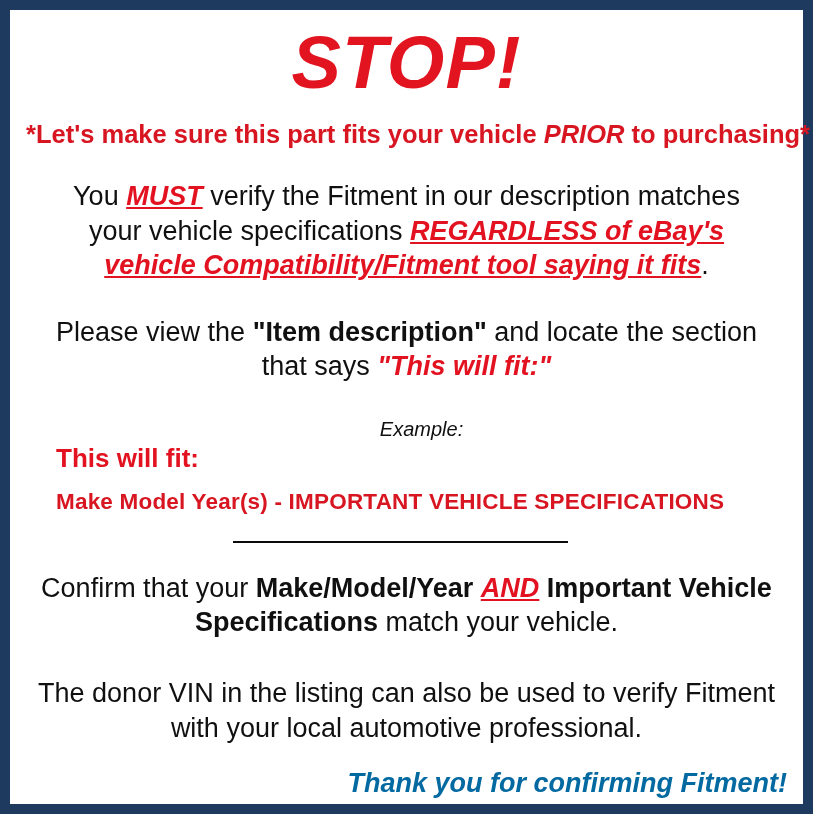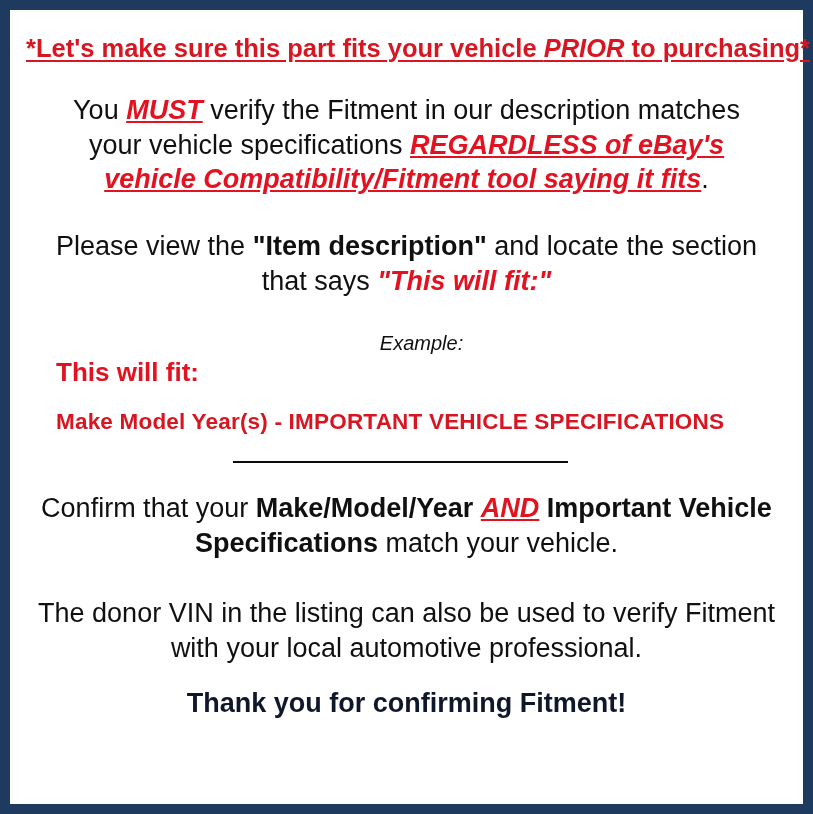--- a/index.html
+++ b/index.html
@@ -48,21 +48,20 @@
 
   
   #subtitle-line {
     margin-top: 18px;
     text-align: center;
     font-size: 25.5px;
     font-weight: bold;
     color: #d81622;
     line-height: 1.15;
     white-space: nowrap;
-    text-decoration: underline;
     text-underline-offset: 3px;
   }
   #subtitle-line .ital { font-style: italic; }
 
   
   .para {
     margin: 0;
     color: #101010;
     font-size: 27px;
     line-height: 1.28;
@@ -95,21 +94,21 @@
     font-weight: bold;
     color: #e31220;
     line-height: 1.2;
     margin-top: 2px;
   }
   #example-spec {
     font-size: 22.5px;
     font-weight: bold;
     color: #d81622;
     line-height: 1.2;
-    margin-top: 20px;
+    margin-top: 14px;
     letter-spacing: 0.2px;
   }
 
   
   #divider-wrap {
     margin-top: 22px;
     height: 14px;
     position: relative;
   }
   #divider-rule {
@@ -121,31 +120,33 @@
     background: #0a0a0a;
   }
 
   #para-confirm { margin-top: 20px; padding: 0 12px; }
   #para-vin     { margin-top: 36px; padding: 0 8px; }
 
   #thanks-line {
     margin-top: 22px;
     font-size: 27px;
     font-weight: bold;
-    color: #0f172a;
-    text-align: center;
+    font-style: italic;
+    color: #0369a1;
+    text-align: right;
     line-height: 1.2;
   }
 </style>
 </head>
 <body>
 
 <div id="notice-card">
   <div id="notice-body">
 
+    <div id="stop-title">STOP!</div>
 
     <div id="subtitle-line">
       <span>*Let's make sure this part fits your vehicle </span><span class="ital">PRIOR</span><span> to purchasing*</span>
     </div>
 
     <p class="para" id="para-must">
       <span>You </span><span class="b i u red">MUST</span><span> verify the Fitment in our description matches your vehicle specifications </span><span class="b u red">REGARDLESS of eBay's vehicle Compatibility/Fitment tool saying it fits</span><span>.</span>
     </p>
 
     <p class="para" id="para-itemdesc">

